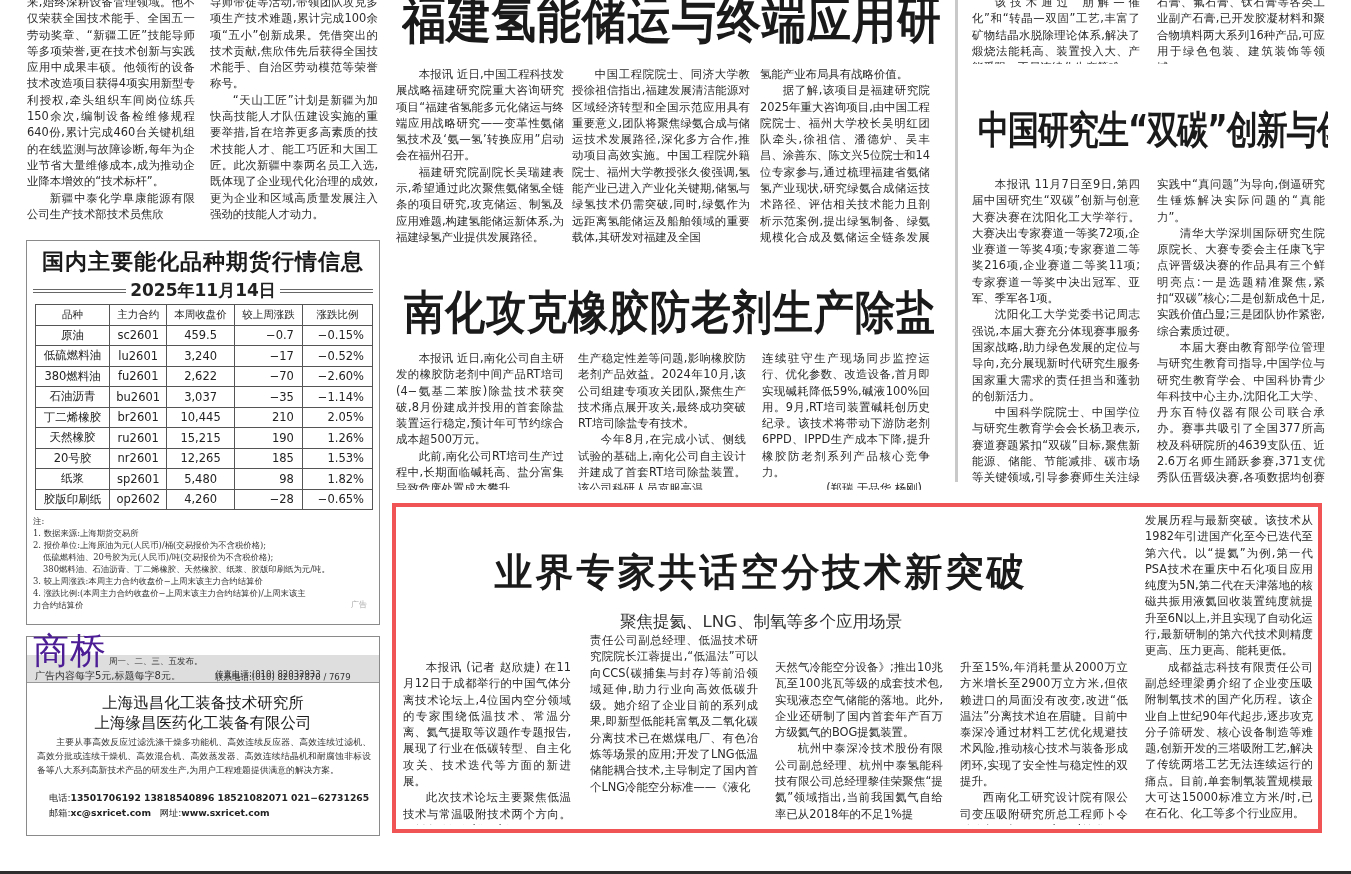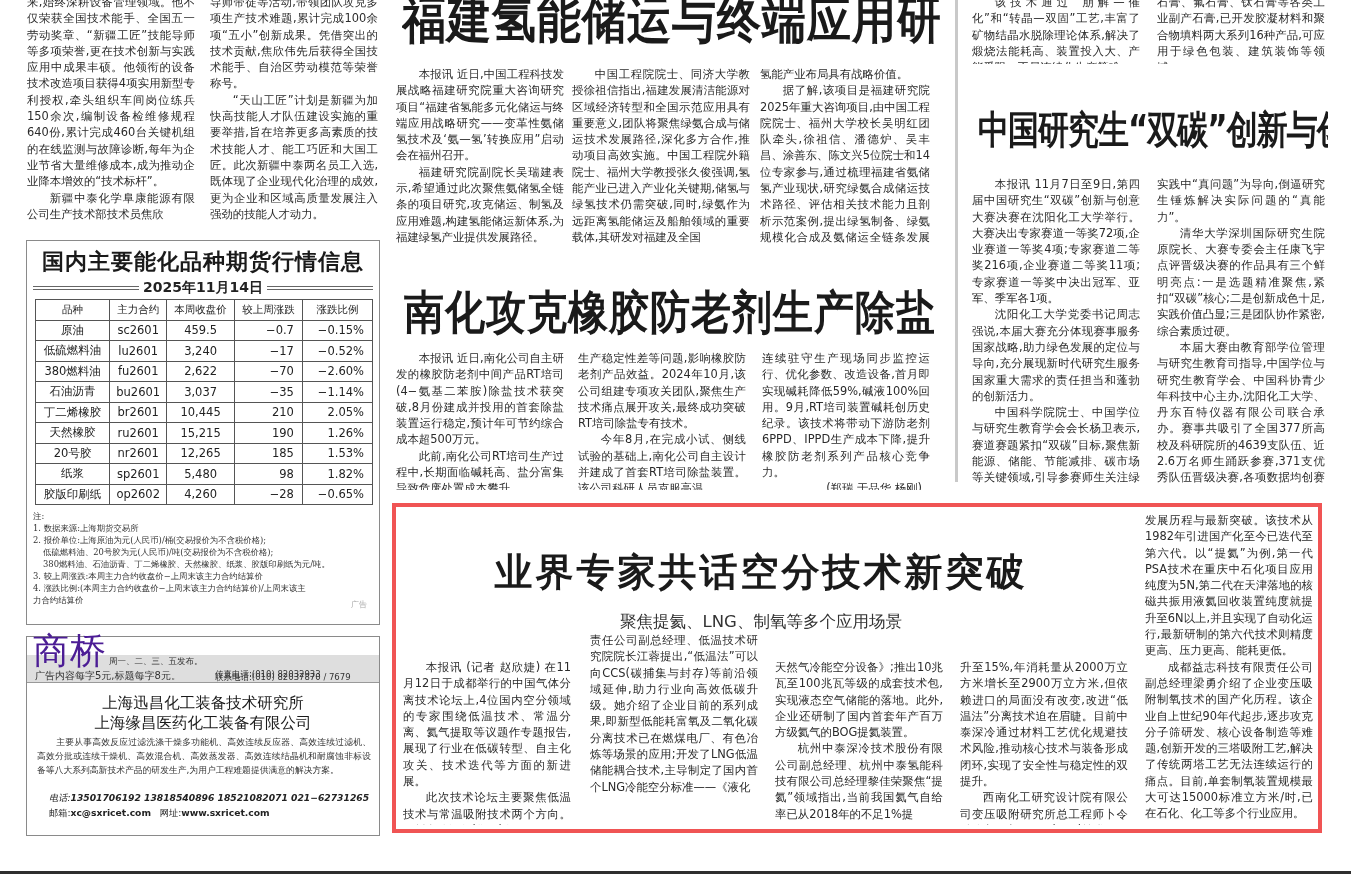--- a/index.html
+++ b/index.html
@@ -8,21 +8,21 @@
   .col { position: absolute; font-size: 11.4px; line-height: 16.3px; color: #2a2a2a; text-align: justify; overflow: hidden; }
   .col p { text-indent: 2em; }
   .col p.noindent { text-indent: 0; }
   .byline { text-align: right; padding-right: 8px; }
   .headline { position: absolute; font-family: "DejaVu Serif", serif; font-weight: bold; color: #1a1a1a; white-space: nowrap; letter-spacing: 1px; overflow: hidden; }
   .vrule { position: absolute; width: 3px; background: #c9c9c9; }
 
   
   .futures { position: absolute; left: 26px; top: 240px; width: 354px; height: 385px; border: 1.5px solid #8a8a8a; background: #fff; }
   .futures .ftitle { font-family: "DejaVu Sans", sans-serif; font-weight: bold; font-size: 22px; text-align: center; margin-top: 6px; letter-spacing: 1px; color: #1a1a1a; white-space: nowrap; }
-  .futures .fdate { display: flex; align-items: center; margin: 2px 6px 2px 6px; font-size: 14px; font-weight: bold; }
+  .futures .fdate { display: flex; align-items: center; margin: 2px 6px 2px 6px; font-size: 17px; font-weight: bold; }
   .futures .fdate .line { flex: 1; height: 4px; border-top: 1px solid #666; border-bottom: 1px solid #666; }
   .futures .fdate span.t { padding: 0 4px; }
   .futures table { border-collapse: collapse; margin: 0 8px; width: 338px; font-size: 11.5px; }
   .futures th, .futures td { border: 1px solid #555; height: 20.5px; text-align: center; font-weight: normal; color: #222; }
   .futures th { font-size: 10.5px; font-family: Liberation Serif, serif; }
   .futures td.num { text-align: right; padding-right: 8px; }
   .futures .notes { font-family: "DejaVu Serif", serif; font-size: 8.4px; line-height: 12px; margin: 5px 6px 0 6px; color: #333; white-space: nowrap; }
   .futures .notes div.ind { padding-left: 10px; }
   .futures .adtag { position: absolute; right: 12px; bottom: 14px; font-size: 8px; color: #aaa; }
 
@@ -188,21 +188,21 @@
 <div class="adbox">
   <div class="band"></div>
   <div class="brand">商桥</div>
   <div class="small" style="left:82px; top:19px;font-family:Liberation Mono, monospace;">周一、二、三、五发布。</div>
   <div class="small" style="left:8px; top:32px; font-size:10px;">广告内容每字5元,标题每字8元。</div>
   <div class="small" style="left:188px; top:35px;">联系电话:(010) 82037870 / 7679</div>
   <div class="small" style="left:188px; top:32px;">传真电话:(010) 82032933</div>
   <div class="co" style="top:76px;">上海缘昌医药化工装备有限公司</div>
   <div class="co" style="top:56px;">上海迅昌化工装备技术研究所</div>
   <div class="desc">主要从事高效反应过滤洗涤干燥多功能机、高效连续反应器、高效连续过滤机、高效分批或连续干燥机、高效混合机、高效蒸发器、高效连续结晶机和耐腐蚀非标设备等八大系列高新技术产品的研发生产,为用户工程难题提供满意的解决方案。</div>
-  <div class="contact" style="top:155px;font-style:italic;">
+  <div class="contact" style="top:155px;">
     <span>电话:</span><b>13501706192  13818540896  18521082071    021−62731265</b>
   </div>
   <div class="contact" style="top:170px;">
     <span>邮箱:</span><b>xc@sxricet.com</b>
     &nbsp;&nbsp;<span>网址:</span><b>www.sxricet.com</b>
   </div>
 </div>
 
 <div class="headline" style="left:404px; top:281px; font-size:40px; width:530px; height:50px; transform:scaleY(1.15); transform-origin:top;">南化攻克橡胶防老剂生产除盐技术</div>
 <div class="col" style="left:396px; top:350px; width:168px; height:140px;">

